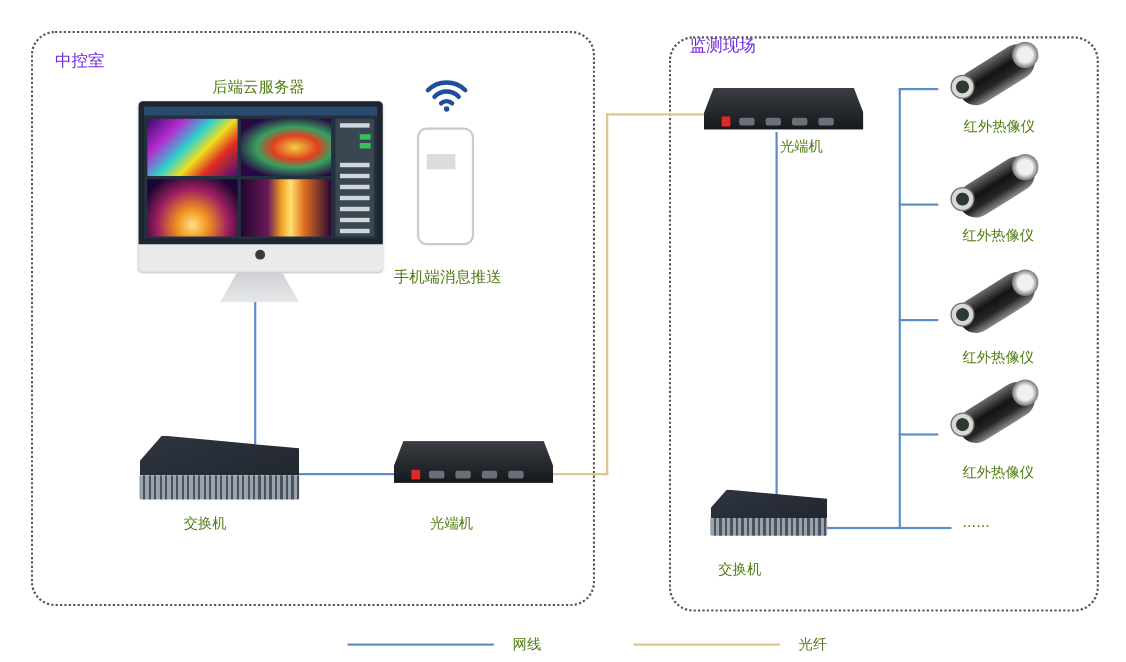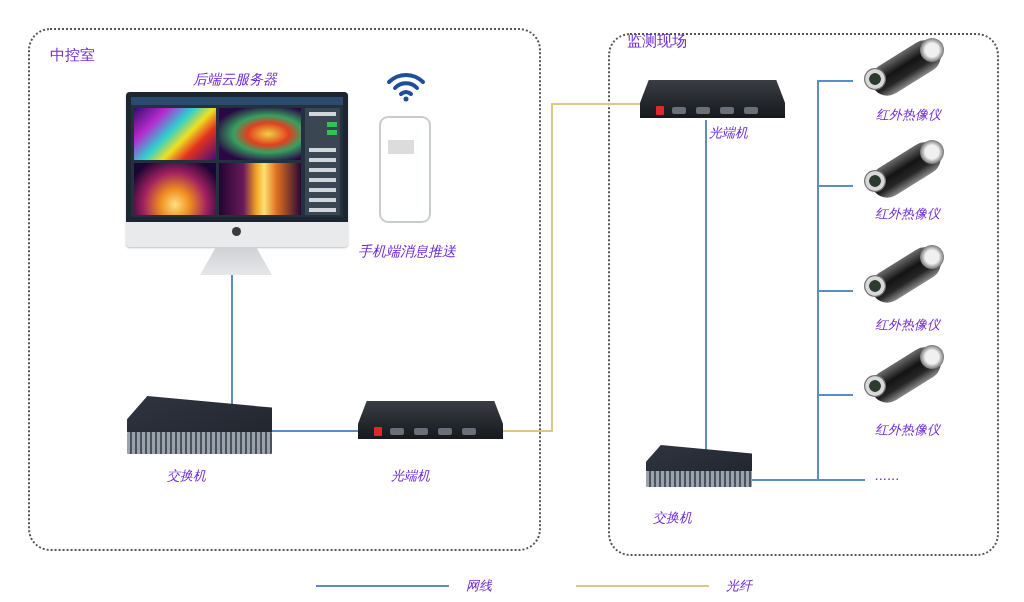--- a/index.html
+++ b/index.html
@@ -1,19 +1,19 @@
 <!DOCTYPE html>
 <html><head>
 <meta charset="utf-8">
 <style>
   html,body{margin:0;padding:0;background:#ffffff;}
   body{width:1024px;height:602px;position:relative;overflow:hidden;font-family:"DejaVu Sans","Liberation Sans",sans-serif;color:#222;}
   .zone{position:absolute;border:2px dotted #555;border-radius:22px;box-sizing:border-box;}
   .zone-title{position:absolute;font-size:15px;color:#6d28d9;}
-  .lbl{position:absolute;font-size:13px;color:#6d28d9;white-space:nowrap;font-style:italic;}
+  .lbl{position:absolute;font-size:13px;color:#4d7c0f;white-space:nowrap;}
   .lbl-big{font-size:14px;}
   .hline,.vline{position:absolute;}
   .eth{background:#5b8ec9;}
   .fib{background:#e0c48a;}
   
   .monitor-frame{position:absolute;left:126px;top:92px;width:222px;height:155px;background:#e9eaec;border-radius:4px;box-shadow:0 1px 2px rgba(0,0,0,.25);}
   .monitor-bezel{position:absolute;left:0;top:0;width:222px;height:130px;background:#1d2630;border-radius:4px 4px 0 0;}
   .monitor-screen{position:absolute;left:5px;top:5px;width:212px;height:120px;background:#22303f;}
   .screen-top{position:absolute;left:0;top:0;width:212px;height:8px;background:#2b4b6e;}
   .thermal{position:absolute;width:82px;height:52px;}

